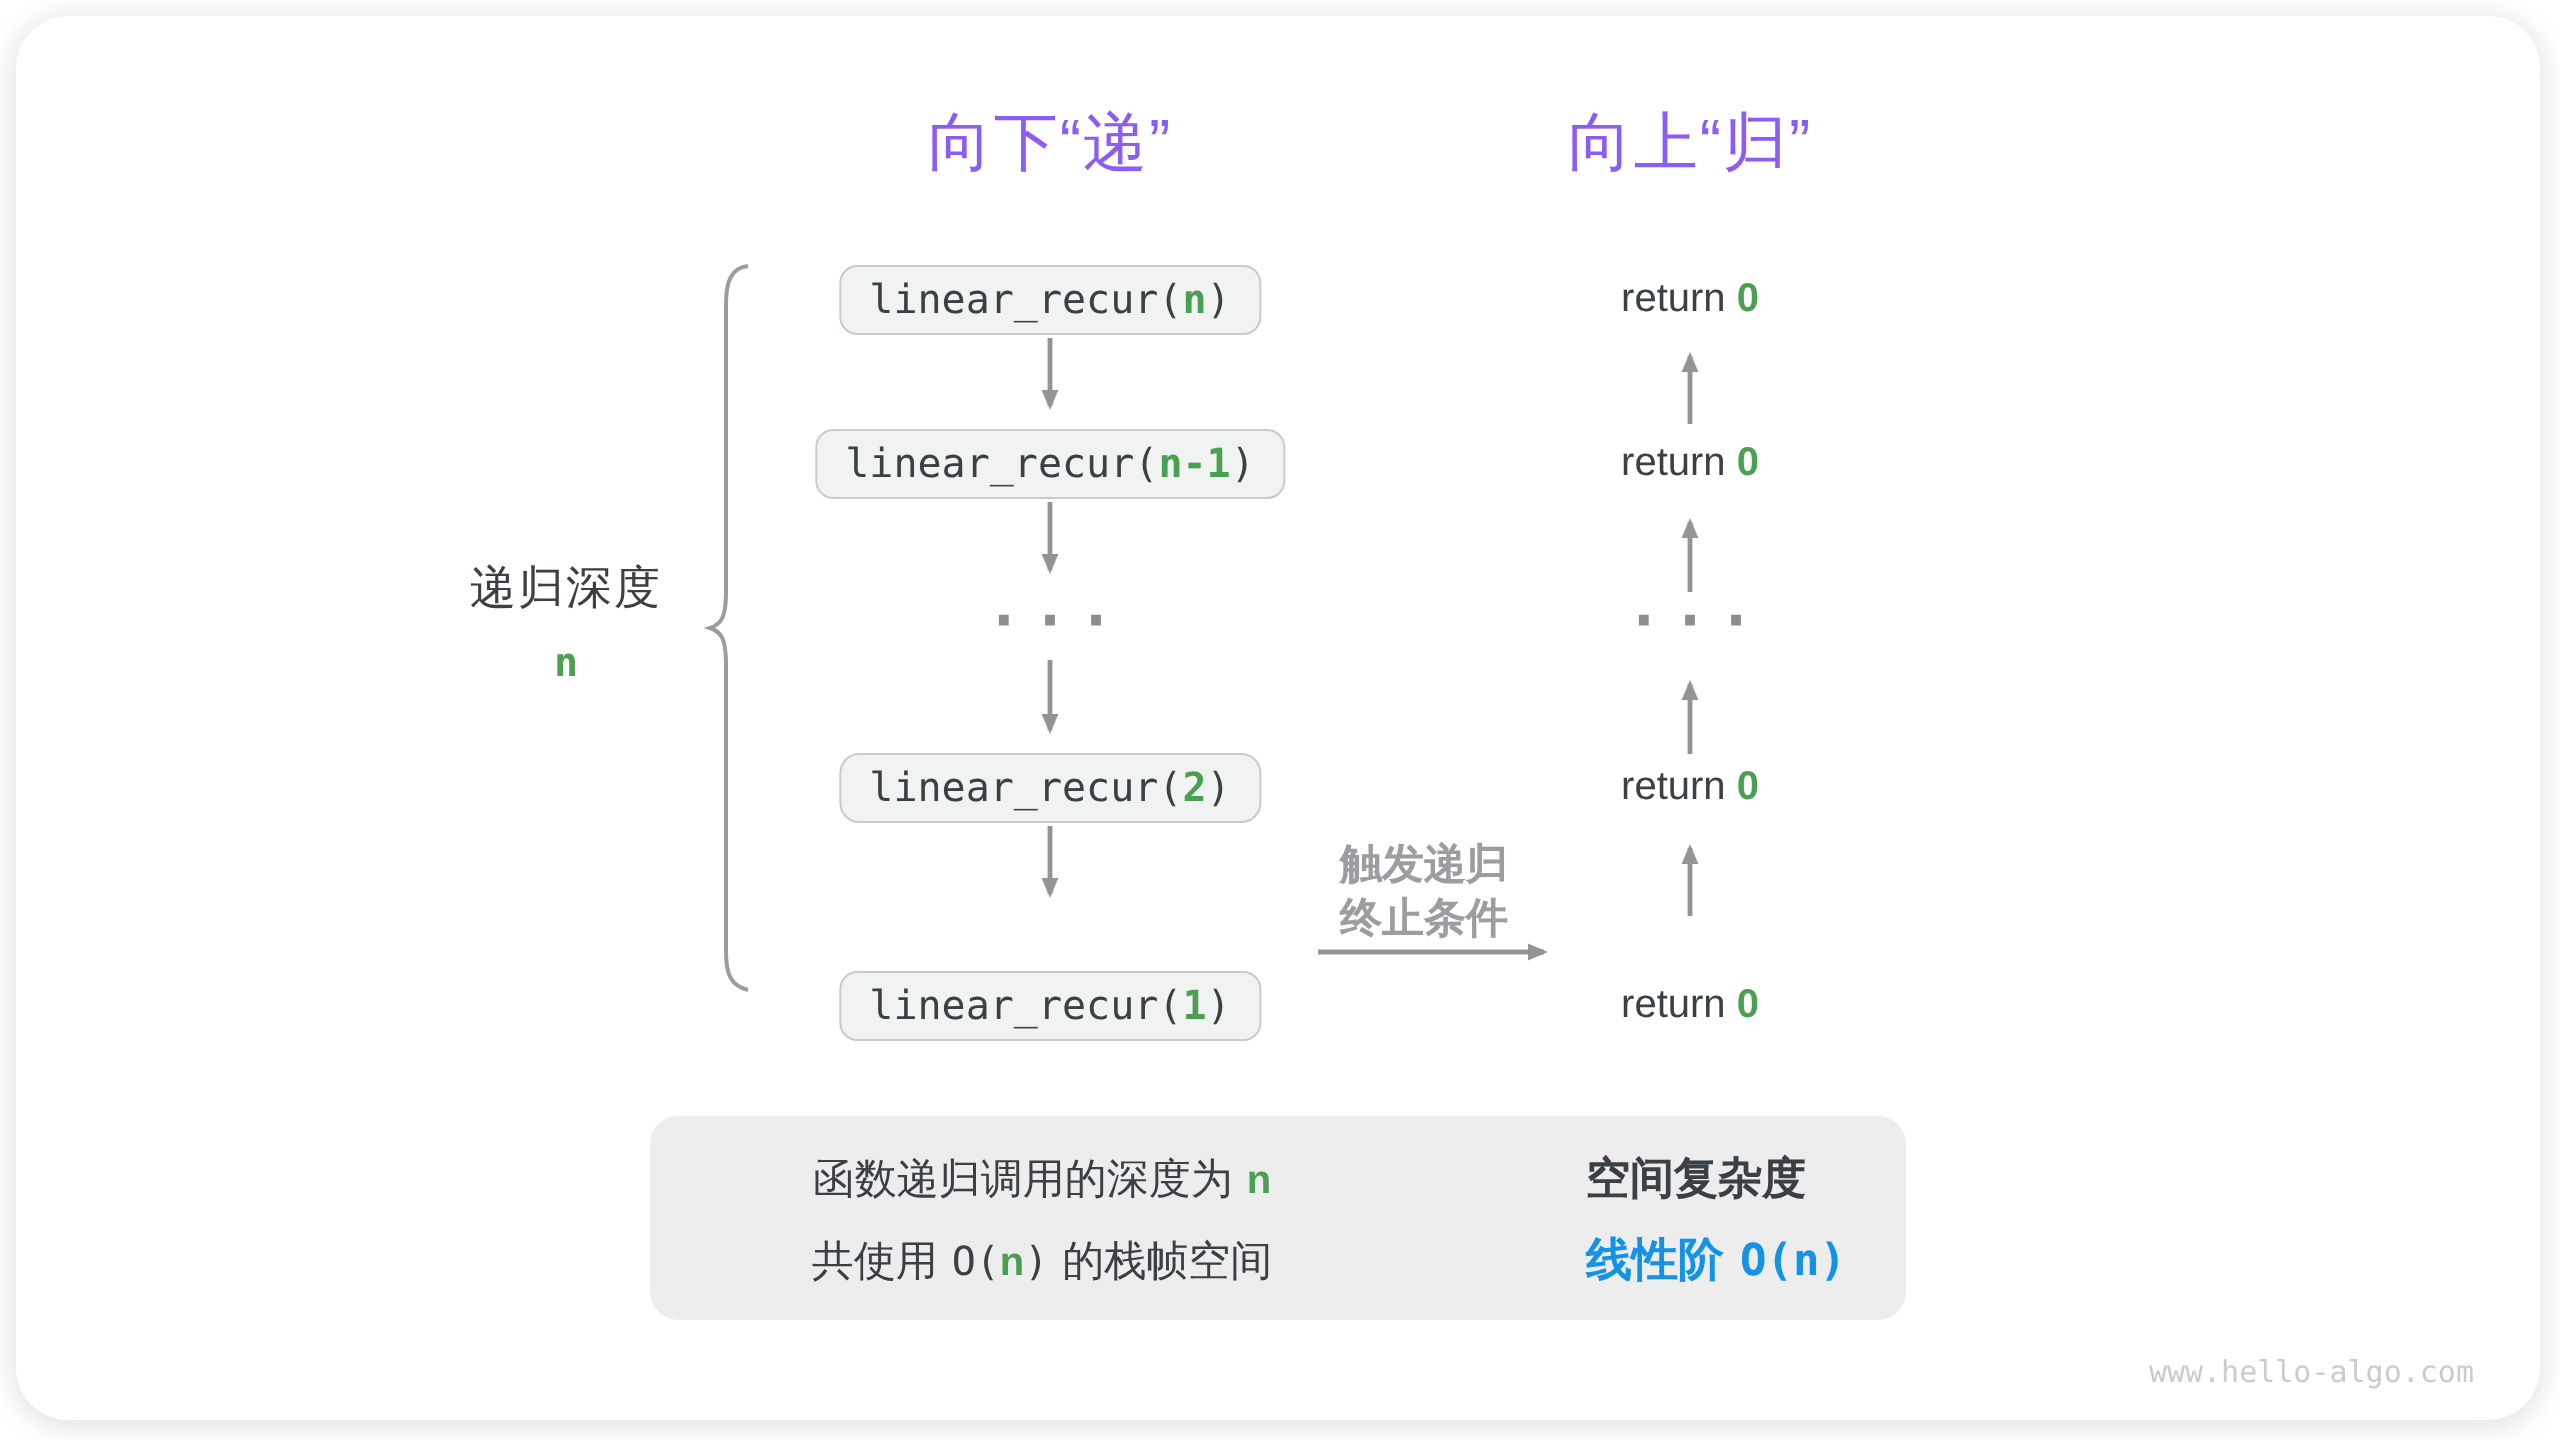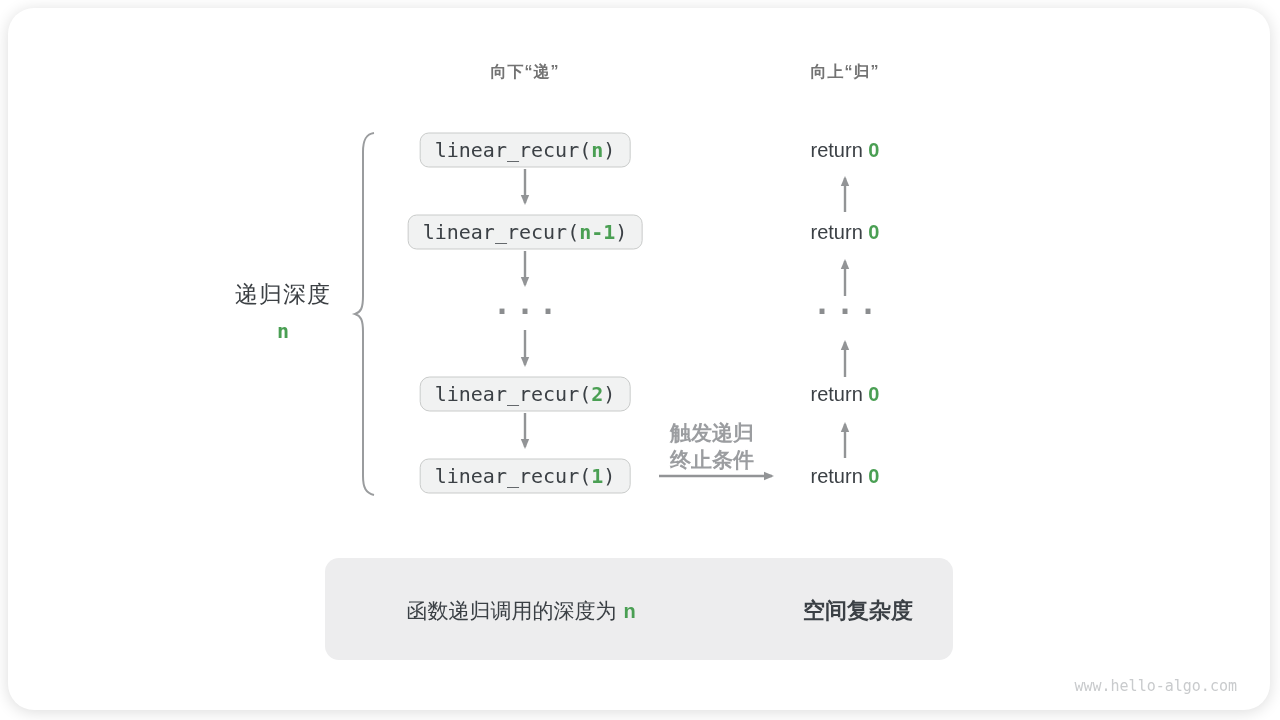--- a/index.html
+++ b/index.html
@@ -19,23 +19,23 @@
     border-radius: 26px;
     box-shadow: 0 2px 16px rgba(0,0,0,0.14);
   }
   .abs-c {
     position: absolute;
     transform: translate(-50%, -50%);
     white-space: nowrap;
   }
   
   .col-header {
-    font-size: 16px;
-    font-weight: bold;
-    color: #737373;
+    font-size: 32px;
+    font-weight: normal;
+    color: #8b5cf6;
     letter-spacing: 1px;
   }
   .hdr-down { left: 525px; top: 72px; }
   .hdr-up   { left: 845px; top: 72px; }
 
   
   .call-box {
     left: 525px;
     background: #f1f2f2;
     border: 1.5px solid #c9cbca;
@@ -56,21 +56,21 @@
     left: 845px;
     font-family: Liberation Sans, sans-serif;
     font-size: 20px;
     color: #3b4045;
   }
   .ret-row .arg { font-weight: bold; }
 
   .y-150 { top: 150px; }
   .y-232 { top: 232px; }
   .y-394 { top: 394px; border-radius: 10px; }
-  .y-476 { top: 476px; }
+  .y-476 { top: 503px; }
 
   .ellipsis {
     font-family: "DejaVu Sans Mono", "Liberation Mono", monospace;
     font-weight: bold;
     font-size: 30px;
     letter-spacing: 5px;
     color: #8b8d8f;
     padding-left: 5px; 
   }
   .ell-left  { left: 525px; top: 311px; }
@@ -206,18 +206,20 @@
 <div class="abs-c ret-row y-476"><span>return </span><span class="arg">0</span></div>
 
 <div class="abs-c base-case">
   <div>触发递归</div>
   <div>终止条件</div>
 </div>
 
 <div class="summary-panel"></div>
 <div class="abs-c summary-left">
   <div><span>函数递归调用的深度为</span><span class="arg sp-l">n</span></div>
+  <div><span class="sp-r">共使用</span><span class="code">O(</span><span class="arg">n</span><span class="code sp-r">)</span><span>的栈帧空间</span></div>
 </div>
 <div class="abs-c summary-right">
   <div class="summary-title">空间复杂度</div>
+  <div class="summary-result"><span>线性阶</span><span class="code-blue">O(n)</span></div>
 </div>
 
 <div class="watermark">www.hello-algo.com</div>
 
 </body></html>

